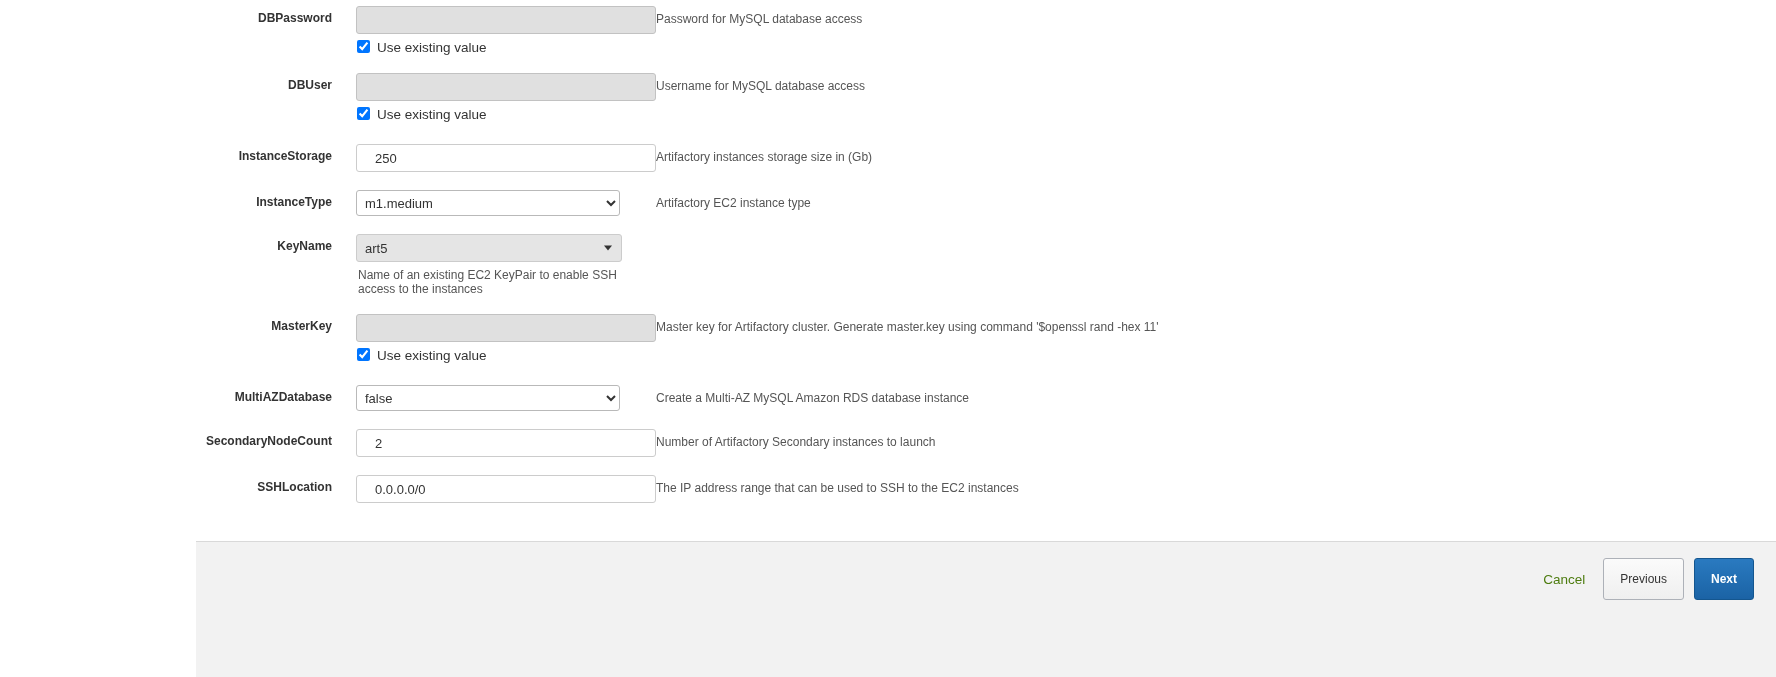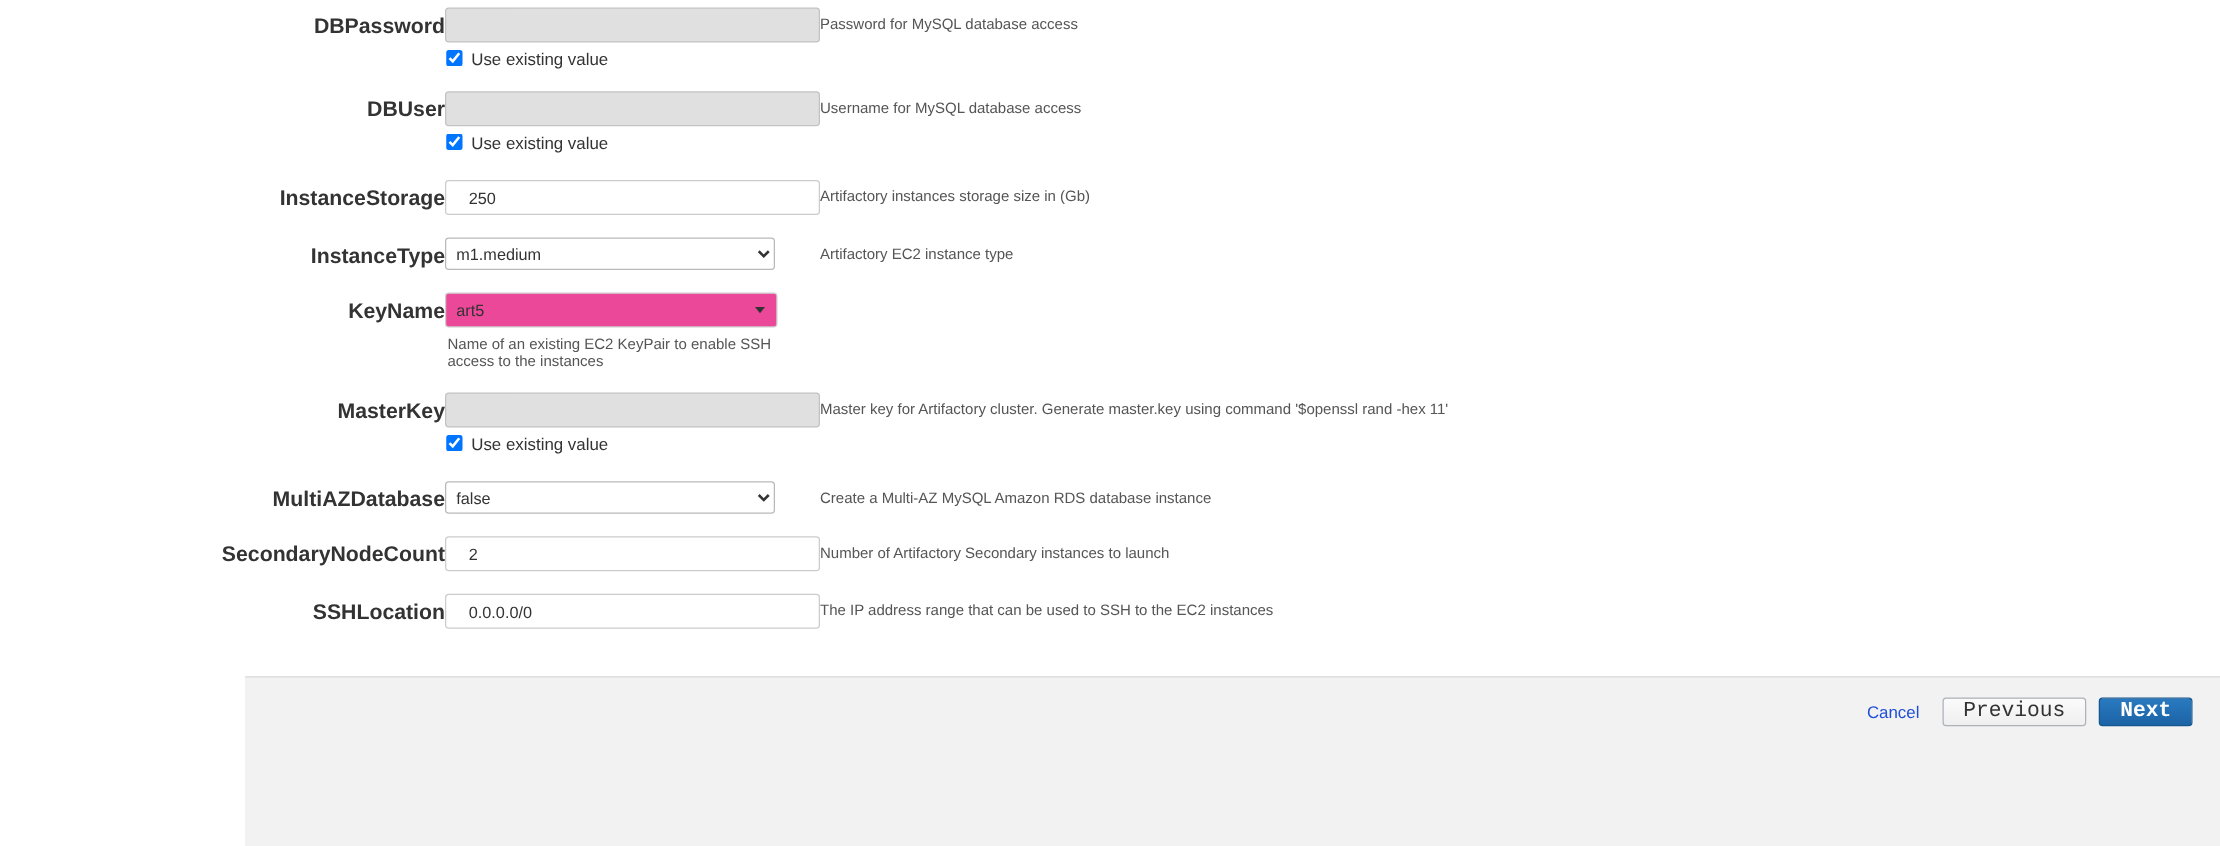--- a/index.html
+++ b/index.html
@@ -26,23 +26,23 @@
     padding-top: 6px;
   }
   .param-row {
     display: flex;
     align-items: flex-start;
     margin-bottom: 0;
   }
   .label-col {
     width: 356px;
     text-align: right;
-    padding-right: 0;
+    padding-right: 24px;
     font-weight: bold;
-    font-size: 17px;
+    font-size: 12px;
     color: #333333;
     box-sizing: border-box;
     padding-top: 5px;
   }
   .field-col {
     width: 300px;
     box-sizing: border-box;
   }
   .desc-col {
     padding-left: 0;
@@ -81,21 +81,21 @@
     color: #333333;
     background: #ffffff;
   }
   .dropdown-box {
     position: relative;
     width: 266px;
     height: 28px;
     box-sizing: border-box;
     border: 1px solid #cccccc;
     border-radius: 3px;
-    background: #ec4899;
+    background: #e5e5e5;
     display: flex;
     align-items: center;
     padding: 0 8px;
     font-size: 13px;
     color: #333333;
   }
   .dropdown-caret {
     position: absolute;
     right: 9px;
     top: 50%;
@@ -138,31 +138,31 @@
     background: #f2f2f2;
     border-top: 1px solid #d9d9d9;
   }
   .footer-inner {
     display: flex;
     align-items: center;
     justify-content: flex-end;
     padding: 16px 22px 0 0;
   }
   .link-cancel {
-    color: #1d4ed8;
+    color: #4d7c0f;
     font-size: 13.5px;
     text-decoration: none;
     margin-right: 18px;
     cursor: pointer;
   }
   .btn {
-    font-family: Liberation Mono, monospace;
-    font-size: 17px;
+    font-family: Liberation Sans, sans-serif;
+    font-size: 12px;
     border-radius: 3px;
-    padding: 2px 16px;
+    padding: 14px 16px;
     cursor: pointer;
     line-height: 1;
   }
   .btn-secondary {
     background: linear-gradient(#fbfbfb, #efefef);
     border: 1px solid #adb1b8;
     color: #333333;
     margin-right: 10px;
   }
   .btn-primary {

